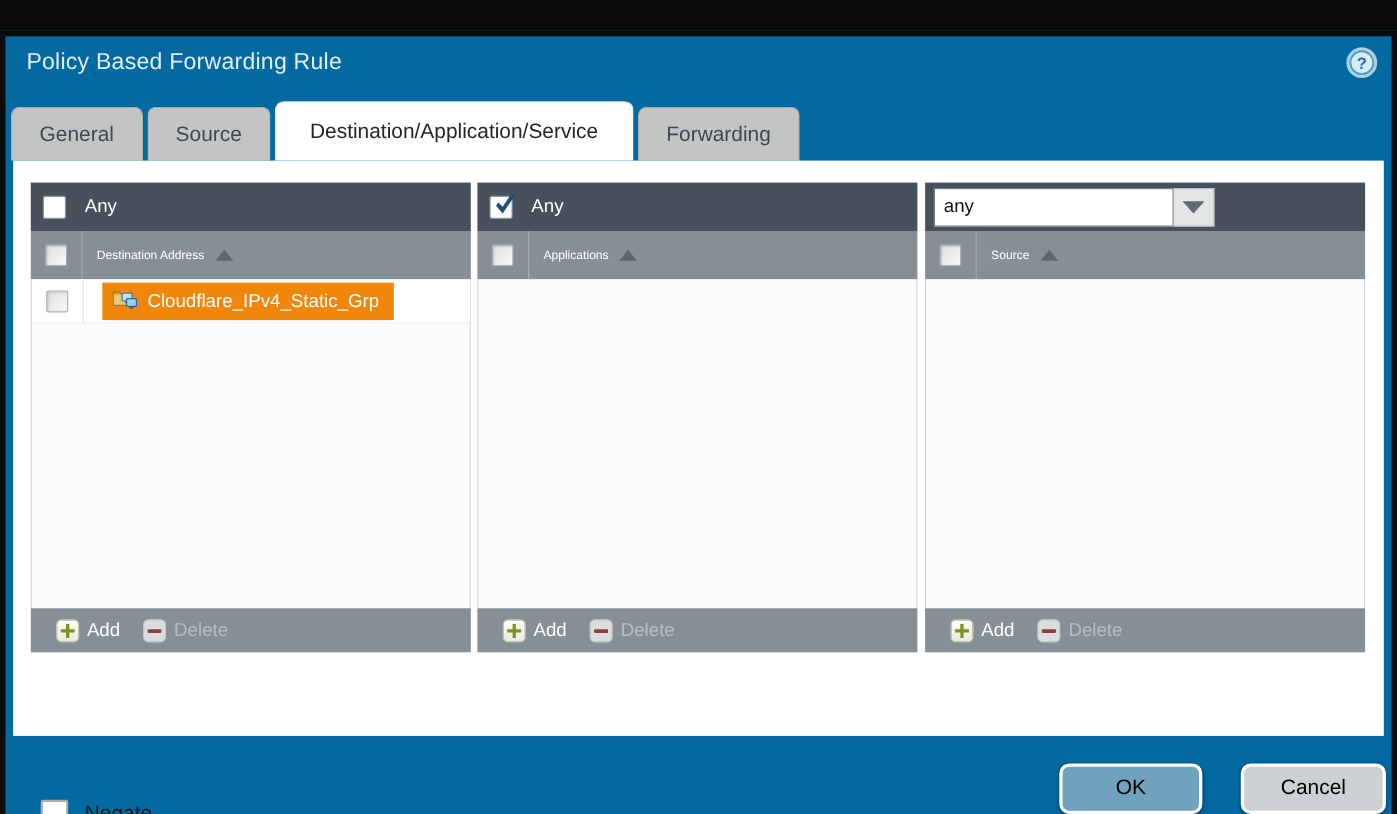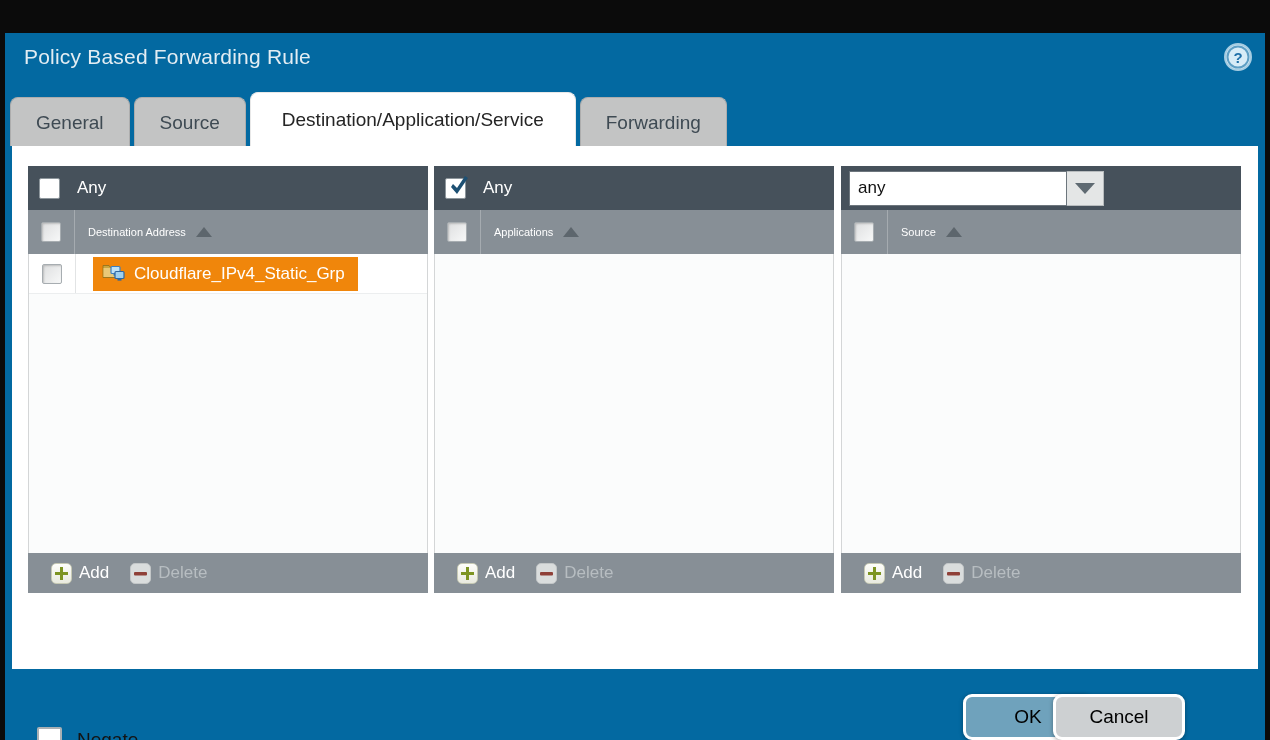--- a/index.html
+++ b/index.html
@@ -126,21 +126,21 @@
   .negate-row { position: absolute; left: 25px; top: 581px; display: flex; align-items: center; }
   .negate-label { font-size: 19px; color: #141414; margin-left: 15px; }
 
   
   .btn {
     position: absolute; top: 666px; height: 46px; border: 3px solid #ffffff; border-radius: 9px;
     font-size: 19px; color: #000; display: flex; align-items: center; justify-content: center;
     cursor: pointer; box-shadow: 0 1px 4px rgba(0,0,0,.35);
   }
   .btn.ok { left: 963px; width: 130px; background: #6fa2bc; text-align: right; }
-  .btn.cancel { left: 1053px; width: 132px; background: #cdd0d2; }
+  .btn.cancel { left: 1128px; width: 132px; background: #cdd0d2; }
 </style>
 </head>
 <body>
 
 <div class="dialog">
 
   <div class="title">Policy Based Forwarding Rule</div>
 
   <div class="help">
     <svg width="30" height="30" viewBox="0 0 30 30">

